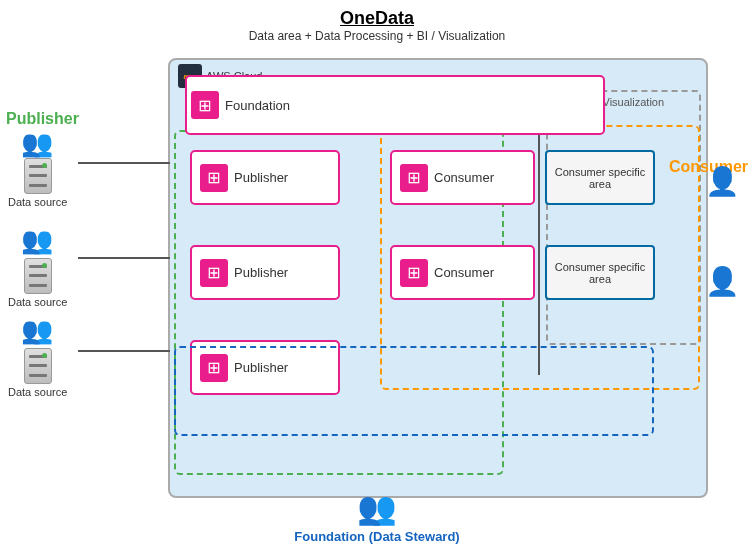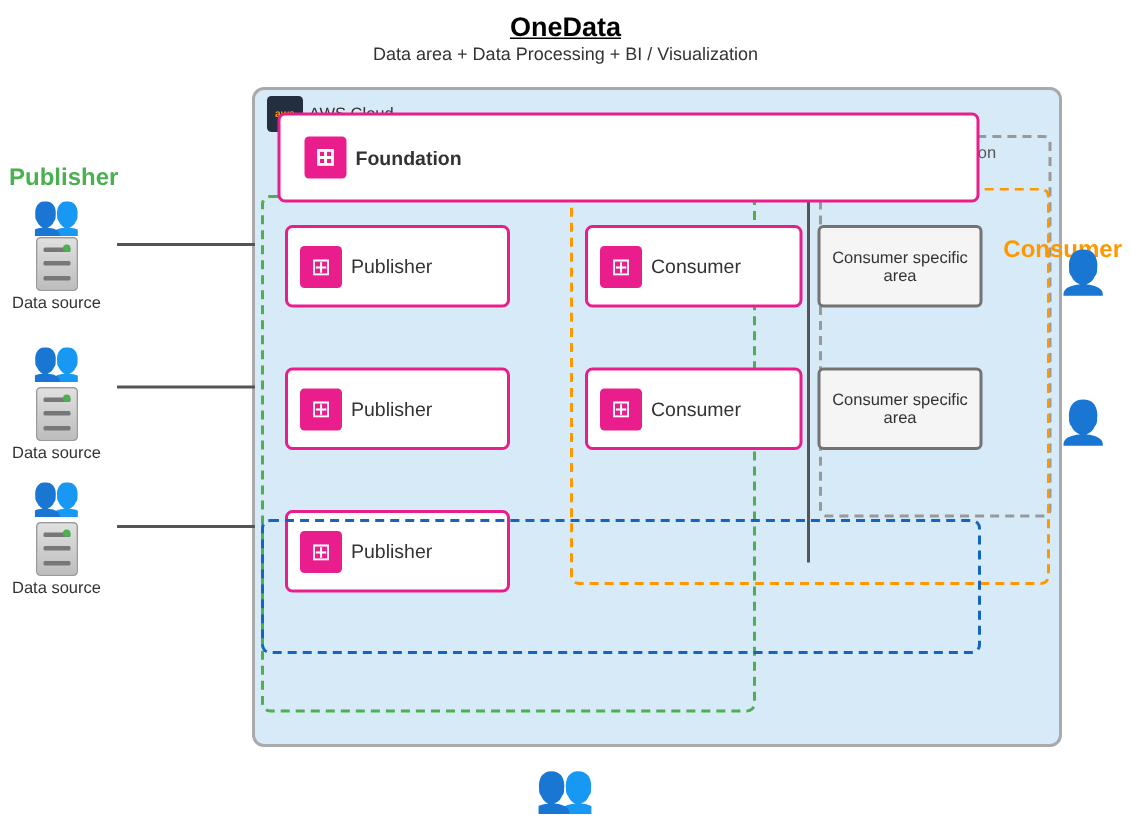--- a/index.html
+++ b/index.html
@@ -125,21 +125,21 @@
     .consumer-box span {
       font-size: 13px;
       color: #333;
     }
 
     
     .consumer-specific {
       position: absolute;
       width: 110px;
       height: 55px;
-      border: 2px solid #737373;
+      border: 2px solid #0369a1;
       background: #f5f5f5;
       border-radius: 4px;
       display: flex;
       align-items: center;
       justify-content: center;
       text-align: center;
       font-size: 11px;
       color: #333;
       padding: 4px;
     }
@@ -151,30 +151,29 @@
       left: 4px;
       width: 480px;
       height: 90px;
       border: 2px dashed #1565c0;
       border-radius: 6px;
     }
     .foundation-inner {
       position: absolute;
       top: 15px;
       left: 15px;
-      width: 468px;
+      width: 420px;
       height: 60px;
       border: 2px solid #e91e8c;
       border-radius: 5px;
       background: #fff;
       display: flex;
       align-items: center;
       gap: 6px;
-      padding: 4px 16px;
-      font-weight: bold;
+      padding: 4px 4px;
     }
     .foundation-inner span {
       font-size: 13px;
       color: #333;
     }
 
     
     .grid-icon {
       width: 28px;
       height: 28px;
@@ -327,17 +326,18 @@
   </div>
 
 </div>
 
 <div style="position:absolute; top:165px; right:14px; font-size:28px; color:#555; z-index:10;">👤</div>
 
 <div style="position:absolute; top:265px; right:14px; font-size:28px; color:#555; z-index:10;">👤</div>
 
 <div style="position:absolute; bottom:10px; left:50%; transform:translateX(-50%); display:flex; flex-direction:column; align-items:center; gap:2px; z-index:10;">
   <div style="font-size:32px; color:#555;">👥</div>
+  <div style="font-size:13px; font-weight:bold; color:#1565c0; white-space:nowrap;">Foundation (Data Steward)</div>
 </div>
 
 <div style="position:absolute; top:162px; left:78px; width:92px; height:2px; background:#555; z-index:3;"></div>
 <div style="position:absolute; top:257px; left:78px; width:92px; height:2px; background:#555; z-index:3;"></div>
 <div style="position:absolute; top:350px; left:78px; width:92px; height:2px; background:#555; z-index:3;"></div>
 
 </body></html>

